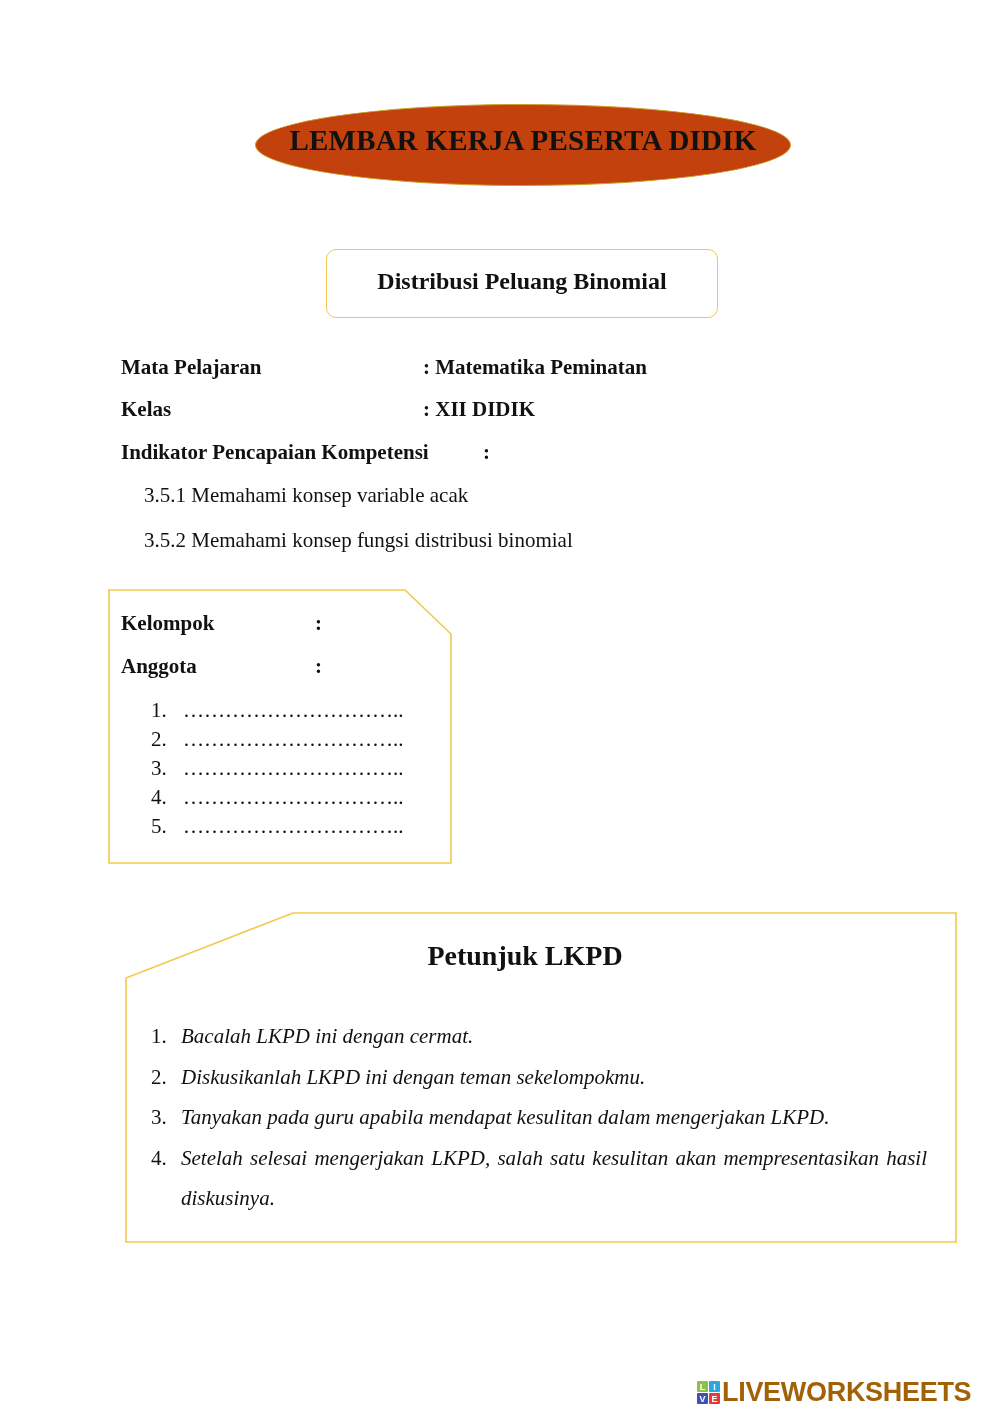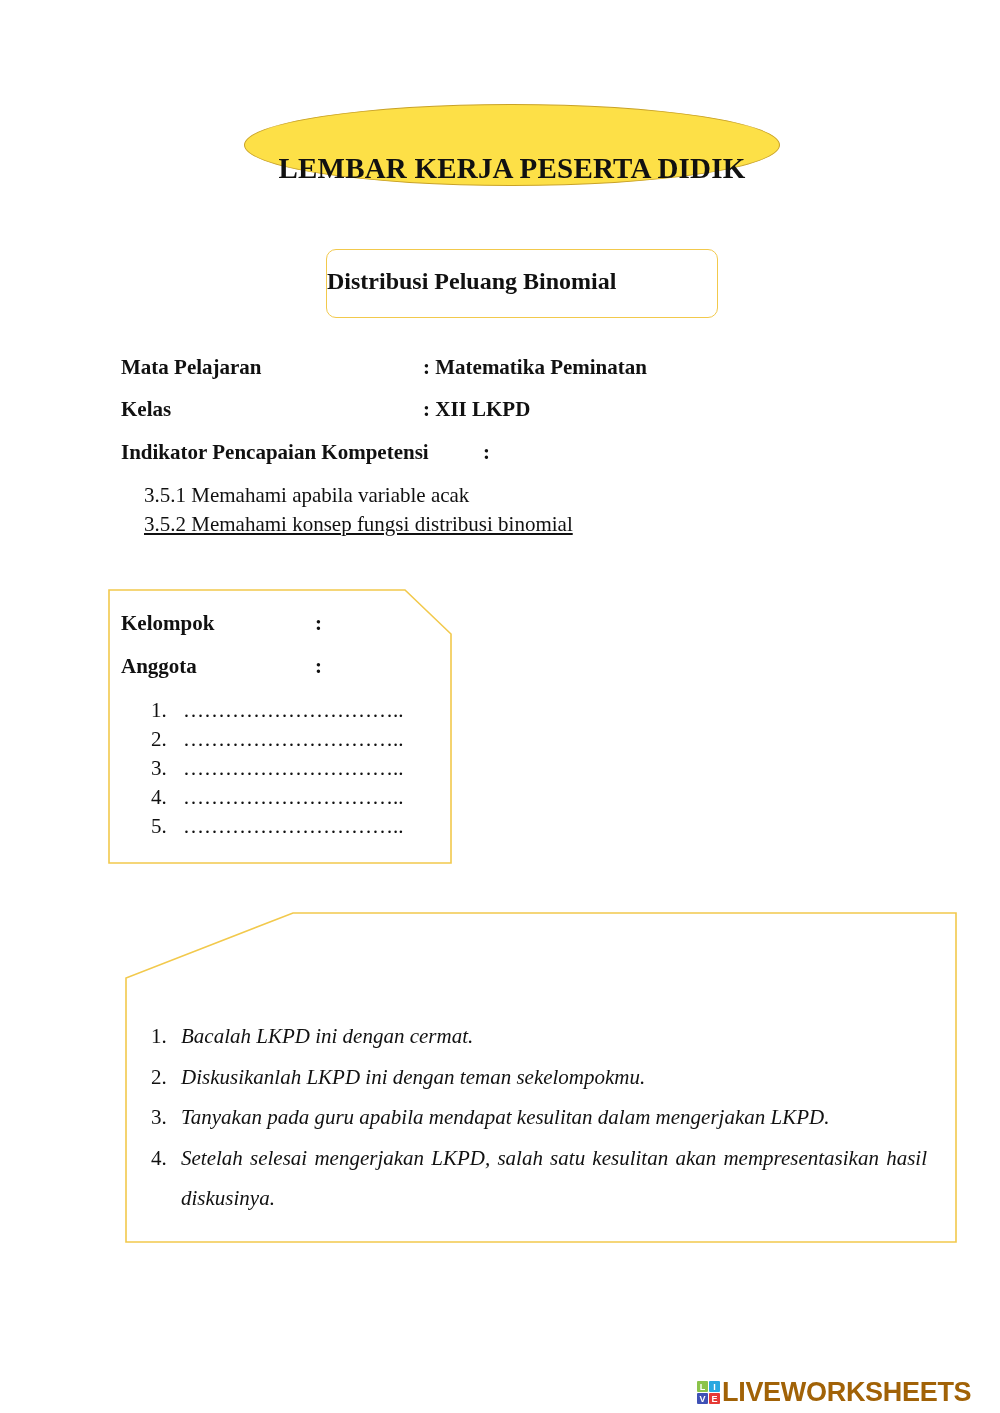--- a/index.html
+++ b/index.html
@@ -1,27 +1,27 @@
 <!DOCTYPE html>
 <html><head>
 <meta charset="utf-8">
 <style>
   html, body { margin: 0; padding: 0; background: #ffffff; }
   body { width: 1000px; height: 1413px; position: relative; overflow: hidden;
          font-family: "Liberation Serif", "DejaVu Serif", serif; color: #111; }
   .abs { position: absolute; }
 
-  .title-pill { left: 244px; top: 104px; width: 536px; height: 82px;
-    background: #fde047; border: 1.5px solid #C9A227; border-radius: 50%;
-    box-sizing: border-box; display: flex; align-items: flex-end; justify-content: center; }
+  .title-pill { left: 255px; top: 104px; width: 536px; height: 82px;
+    background: #c2410c; border: 1.5px solid #C9A227; border-radius: 50%;
+    box-sizing: border-box; display: flex; align-items: center; justify-content: center; }
   .title-pill span { font-weight: bold; font-size: 29px; letter-spacing: 0.2px; margin-top: -10px; }
 
   .subtitle-box { left: 326px; top: 249px; width: 392px; height: 69px;
     border: 1.5px solid #F2C94C; border-radius: 10px; box-sizing: border-box;
-    display: flex; align-items: center; }
+    display: flex; align-items: center; justify-content: center; }
   .subtitle-box span { font-weight: bold; font-size: 24px; margin-top: -4px; }
 
   .info-row { left: 121px; font-size: 21px; font-weight: bold; }
   .info-label { display: inline-block; }
   .info-value { position: absolute; left: 302px; white-space: nowrap; }
   .indicator { left: 144px; font-size: 21px; }
 
   .group-box { left: 108px; top: 589px; width: 345px; height: 311px; }
   .group-box svg { position: absolute; left: 0; top: 0; }
   .gb-row { position: absolute; left: 13px; font-weight: bold; font-size: 21px; }
@@ -55,28 +55,28 @@
 <div class="abs subtitle-box">
   <span>Distribusi Peluang Binomial</span>
 </div>
 
 <div class="abs info-row" style="top:355px;">
   <span class="info-label">Mata Pelajaran</span>
   <span class="info-value">: Matematika Peminatan</span>
 </div>
 <div class="abs info-row" style="top:397px;">
   <span class="info-label">Kelas</span>
-  <span class="info-value">: XII LKPD</span>
+  <span class="info-value">: XII DIDIK</span>
 </div>
 <div class="abs info-row" style="top:440px;">
   <span class="info-label">Indikator Pencapaian Kompetensi</span>
   <span style="position:absolute; left:362px;">:</span>
 </div>
-<div class="abs indicator" style="top:483px;">3.5.1 Memahami apabila variable acak</div>
-<div class="abs indicator" style="top:512px;text-decoration:underline;">3.5.2 Memahami konsep fungsi distribusi binomial</div>
+<div class="abs indicator" style="top:483px;">3.5.1 Memahami konsep variable acak</div>
+<div class="abs indicator" style="top:528px;">3.5.2 Memahami konsep fungsi distribusi binomial</div>
 
 <div class="abs group-box">
   <svg width="345" height="275">
     <polygon points="1,1 297,1 343,45 343,274 1,274" fill="none" stroke="#F2C94C" stroke-width="1.6"></polygon>
   </svg>
   <div class="gb-row" style="top:22px;">
     <span>Kelompok</span>
     <span class="gb-colon">:</span>
   </div>
   <div class="gb-row" style="top:65px;">
@@ -97,20 +97,21 @@
   </div>
   <div class="member" style="top:225px;">
     <span class="num">5.</span><span>…………………………..</span>
   </div>
 </div>
 
 <div class="abs instr-box">
   <svg width="833" height="332">
     <polygon points="168,1 831,1 831,330 1,330 1,66" fill="none" stroke="#F2C94C" stroke-width="1.6"></polygon>
   </svg>
+  <div class="instr-title" style="left:0; width:800px;">Petunjuk LKPD</div>
   <div class="instr-list">
     <div class="instr-item">
       <span class="n">1.</span>
       <span class="t">Bacalah LKPD ini dengan cermat.</span>
     </div>
     <div class="instr-item">
       <span class="n">2.</span>
       <span class="t">Diskusikanlah LKPD ini dengan teman sekelompokmu.</span>
     </div>
     <div class="instr-item">

